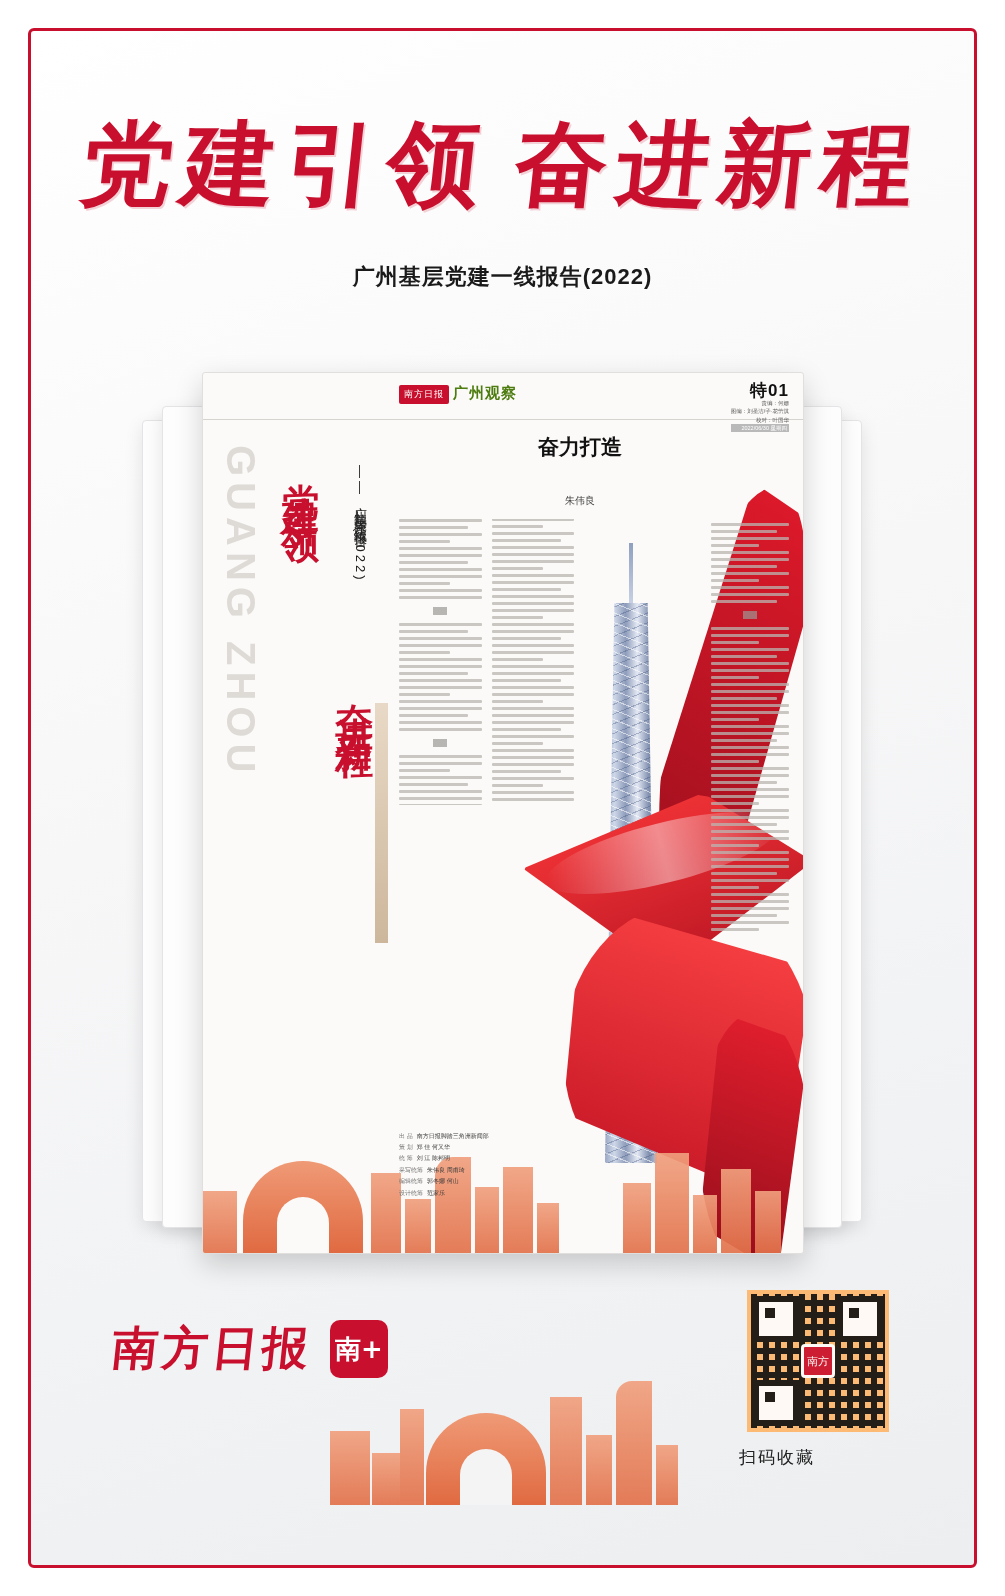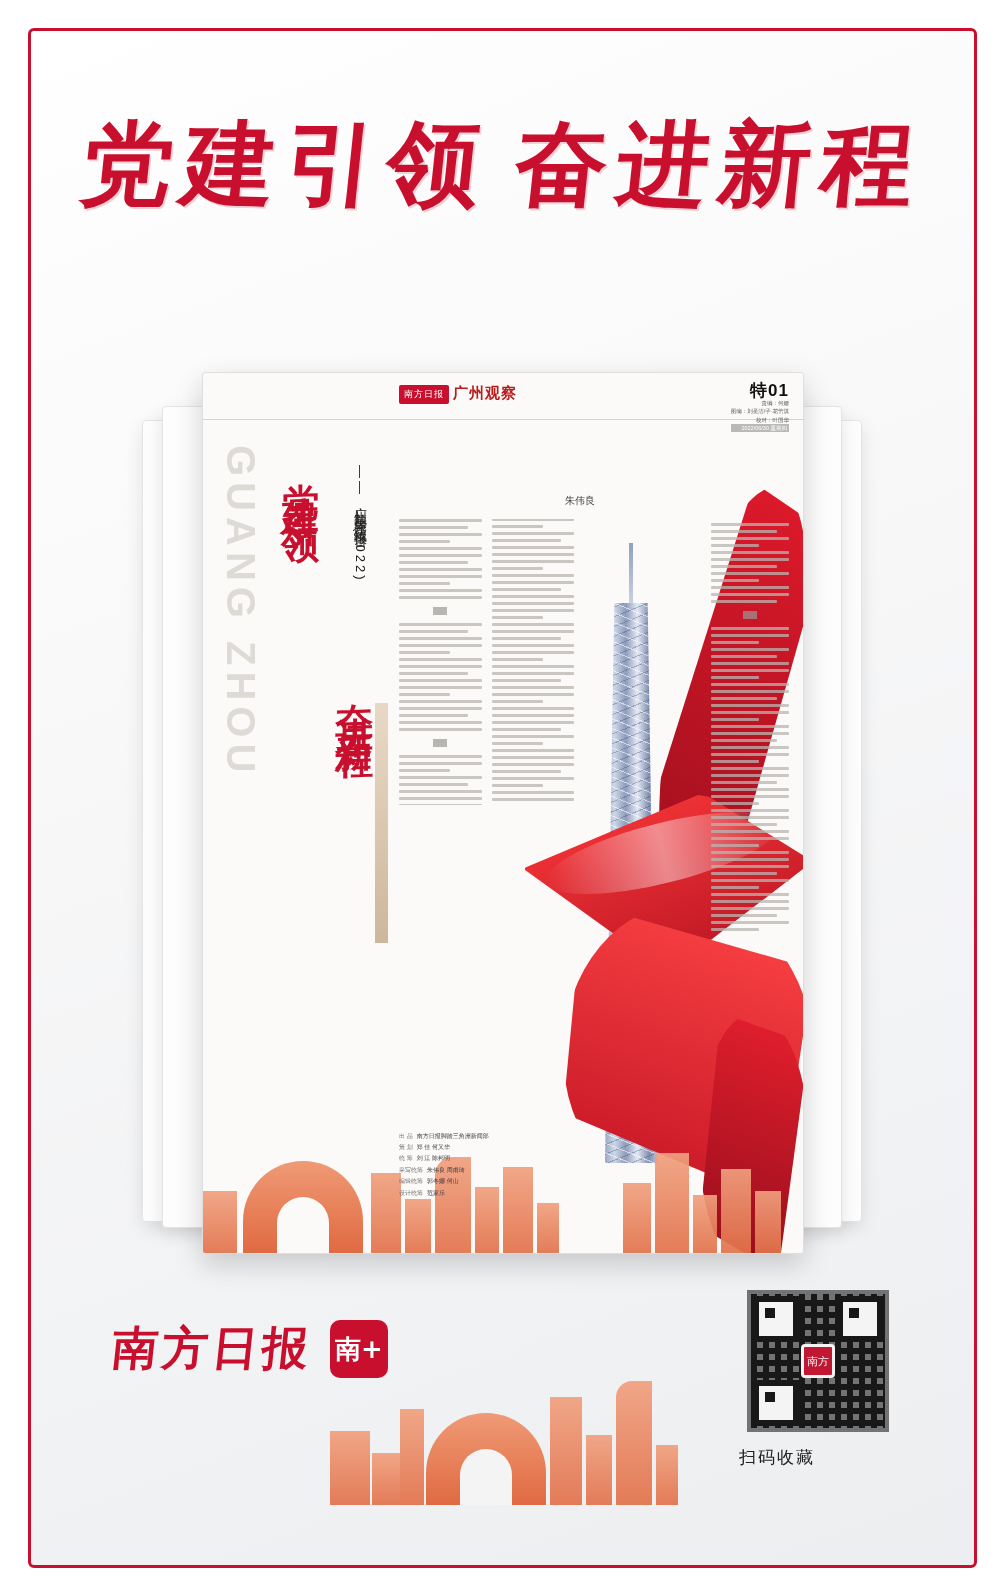--- a/index.html
+++ b/index.html
@@ -14,21 +14,21 @@
   .stack{position:absolute;left:142px;top:372px;width:720px;height:880px;}
   .sheet{position:absolute;background:#fdfdfd;border:1px solid #e4e4e6;border-radius:4px;box-shadow:0 6px 18px rgba(0,0,0,.10);}
   .sheet.s1{left:0px;top:48px;width:150px;height:800px;}
   .sheet.s2{left:20px;top:34px;width:170px;height:820px;}
   .sheet.s3{right:0px;top:48px;width:150px;height:800px;}
   .sheet.s4{right:20px;top:34px;width:170px;height:820px;}
   .page{position:absolute;left:60px;top:0px;width:600px;height:880px;background:#fbfaf8;border:1px solid #e0dfdd;border-radius:3px;box-shadow:0 10px 28px rgba(0,0,0,.18);overflow:hidden;}
   
   .np-head{position:absolute;left:0;top:0;width:100%;height:46px;border-bottom:1px solid #d7d4d0;}
   .np-logo{position:absolute;left:196px;top:12px;background:#c8102e;color:#fff;font-size:9px;padding:3px 5px;border-radius:2px;letter-spacing:1px;font-family:"DejaVu Serif",serif;}
-  .np-section{position:absolute;left:250px;top:11px;font-size:15px;font-weight:bold;color:#b91c1c;letter-spacing:1px;}
+  .np-section{position:absolute;left:250px;top:11px;font-size:15px;font-weight:bold;color:#4d7c0f;letter-spacing:1px;}
   .np-pageno{position:absolute;right:14px;top:6px;font-size:17px;font-weight:bold;color:#111;letter-spacing:1px;}
   .np-credits{position:absolute;right:14px;top:26px;text-align:right;font-size:5.5px;color:#5a5a5a;line-height:1.5;}
   .np-credits .date{background:#b9b9b9;color:#fff;padding:0 2px;}
   
   .ghost{position:absolute;left:14px;top:72px;width:46px;color:#dedbd7;font-size:40px;font-weight:bold;letter-spacing:6px;writing-mode:vertical-rl;font-family:"Liberation Sans",sans-serif;}
   
   .v-brush{position:absolute;left:72px;top:80px;color:#c8102e;font-family:"DejaVu Serif",serif;font-weight:bold;font-size:38px;writing-mode:vertical-rl;letter-spacing:14px;line-height:1.35;transform:skewY(-2deg);}
   .v-brush2{position:absolute;left:126px;top:300px;color:#c8102e;font-family:"DejaVu Serif",serif;font-weight:bold;font-size:38px;writing-mode:vertical-rl;letter-spacing:14px;line-height:1.35;transform:skewY(-2deg);}
   .v-sub{position:absolute;left:148px;top:92px;writing-mode:vertical-rl;font-size:13px;color:#222;letter-spacing:3px;}
   .v-bar{position:absolute;left:172px;top:330px;width:13px;height:240px;background:linear-gradient(180deg,#e8d9c6,#cdb79c);}
@@ -67,40 +67,41 @@
   
   .page-credits{position:absolute;left:196px;bottom:54px;font-size:6px;color:#3a3a3a;line-height:1.9;}
   .page-credits b{font-weight:normal;color:#777;margin-right:4px;}
   
   .brand{position:absolute;left:112px;top:1318px;display:flex;align-items:center;gap:18px;}
   .brand-name{color:#c8102e;font-family:"DejaVu Serif",serif;font-weight:bold;font-size:46px;letter-spacing:4px;transform:skewX(-6deg);}
   .brand-badge{width:58px;height:58px;border-radius:10px;background:#c8102e;color:#fff;display:flex;align-items:center;justify-content:center;font-family:"DejaVu Serif",serif;font-size:26px;font-weight:bold;}
   
   .bottom-sky{position:absolute;left:330px;top:1345px;width:360px;height:160px;}
   
-  .qr-box{position:absolute;right:116px;top:1290px;width:142px;height:142px;background:#737373;padding:4px;box-sizing:border-box;}
+  .qr-box{position:absolute;right:116px;top:1290px;width:142px;height:142px;background:#fdba74;padding:4px;box-sizing:border-box;}
   .qr{width:100%;height:100%;
     background-image:
       repeating-linear-gradient(90deg,#111 0 6px,transparent 6px 12px),
       repeating-linear-gradient(0deg,#111 0 6px,transparent 6px 12px);
     background-size:12px 12px,12px 12px;opacity:.92;position:relative;}
   .qr-eye{position:absolute;width:34px;height:34px;border:6px solid #111;background:#fff;}
   .qr-eye i{display:block;width:10px;height:10px;background:#111;margin:6px;}
   .qr-center{position:absolute;left:50%;top:50%;transform:translate(-50%,-50%);width:28px;height:28px;background:#c8102e;border:3px solid #fff;border-radius:4px;color:#fff;font-size:11px;display:flex;align-items:center;justify-content:center;font-family:"DejaVu Serif",serif;}
   .qr-cap{position:absolute;right:106px;top:1446px;width:160px;font-size:17px;color:#222;letter-spacing:2px;}
 </style>
 </head>
 <body>
 
 <div class="poster">
   <div class="outer-border"></div>
 
   <div class="brush-title">
     <span>党建引领</span><span class="gap"></span><span>奋进新程</span>
   </div>
+  <div class="sub-title">广州基层党建一线报告(2022)</div>
 
   <div class="stack">
     <div class="sheet s1"></div>
     <div class="sheet s2"></div>
     <div class="sheet s3"></div>
     <div class="sheet s4"></div>
 
     <div class="page">
       <div class="np-head">
         <div class="np-logo">南方日报</div>
@@ -114,20 +115,21 @@
         </div>
       </div>
 
       <div class="ghost">GUANG ZHOU</div>
       <div class="v-brush">党建引领</div>
       <div class="v-brush2">奋进新程</div>
       <div class="v-sub">——广州基层党建一线报告(2022)</div>
       <div class="v-bar"></div>
 
       <div class="headline">
+        <div>奋力打造</div>
       </div>
       <div class="byline">朱伟良</div>
 
       <div class="cols">
         <div class="fake-line"></div>
           <div class="fake-line mid"></div>
           <div class="fake-line"></div>
           <div class="fake-line short"></div>
         <div class="fake-line"></div>
           <div class="fake-line"></div>

